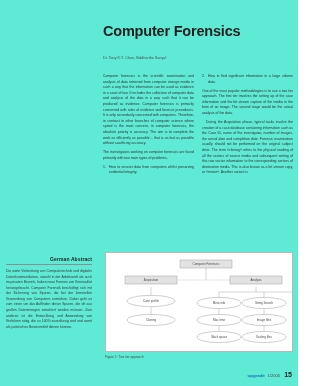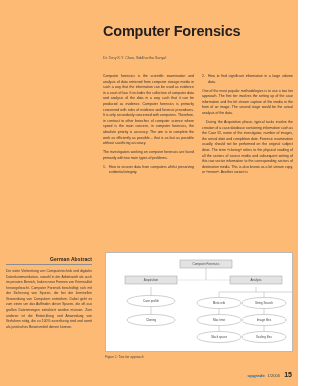--- a/index.html
+++ b/index.html
@@ -12,21 +12,21 @@
     height: 386px;
     font-family: "Liberation Sans", sans-serif;
     color: #231f20;
     position: relative;
     overflow: hidden;
   }
 
   .page {
     position: absolute;
     inset: 0;
-    background: #fdba74;
+    background: #5eead4;
   }
 
   
   .title {
     position: absolute;
     left: 103px;
     top: 24px;
     width: 190px;
     font-size: 14.5px;
     font-weight: bold;

